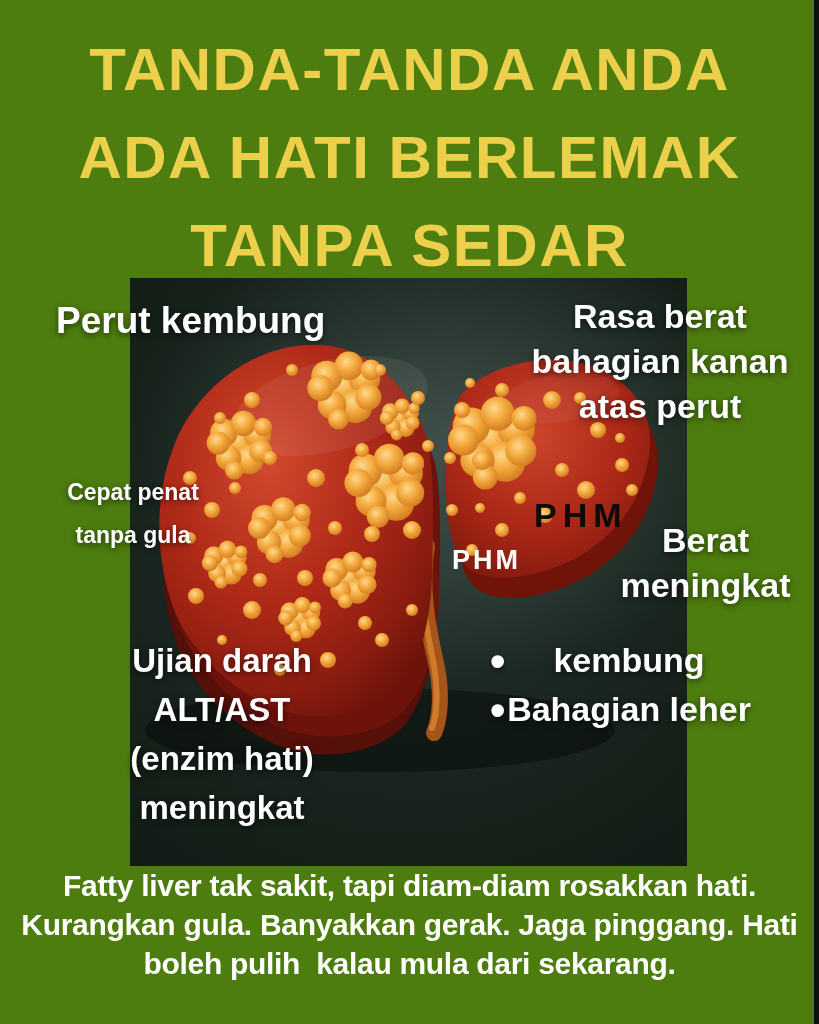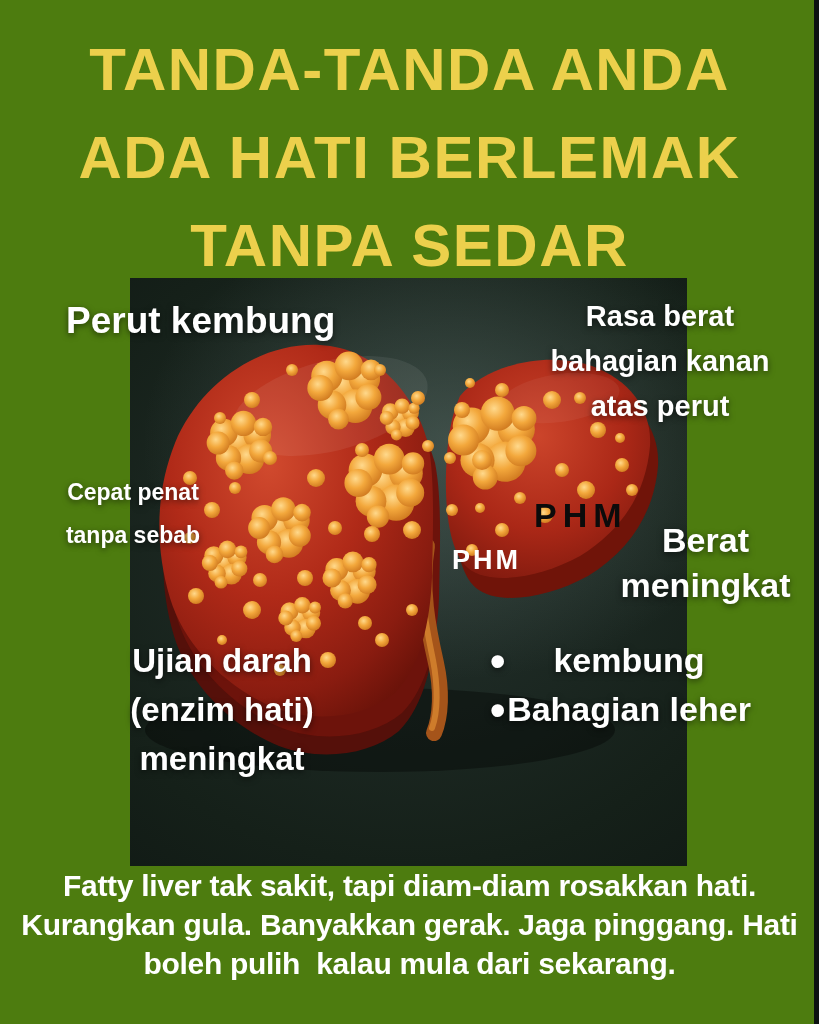--- a/index.html
+++ b/index.html
@@ -27,22 +27,22 @@
       radial-gradient(125% 105% at 50% 45%, #24312d 0%, #152019 52%, #0a100f 100%);
   }
   .photo svg{position:absolute;left:0;top:0;}
   
   .lbl{
     position:absolute;
     font-weight:bold;color:#ffffff;
     text-shadow:0 2px 6px rgba(0,0,0,0.55);
   }
   .lbl .ln{display:block;text-align:center;}
-  .perut{left:56px;top:300px;font-size:37px;margin-left:10px;}
-  .rasa{left:500px;top:294px;width:320px;font-size:29px;line-height:45px;}
+  .perut{left:56px;top:300px;font-size:37px;}
+  .rasa{left:500px;top:294px;width:320px;font-size:34px;line-height:45px;}
   .cepat{left:18px;top:471px;width:230px;font-size:23px;line-height:43px;}
   .berat{left:598px;top:518px;width:215px;font-size:34px;line-height:45px;}
   .ujian{left:92px;top:636px;width:260px;font-size:33px;line-height:49px;}
   .kulit{left:478px;top:636px;width:302px;font-size:34px;line-height:49px;}
   .kulit .row{position:relative;display:block;text-align:center;}
   .kulit .dot{
     position:absolute;left:12px;top:50%;
     transform:translateY(-54%);
     font-size:44px;line-height:0;
   }
@@ -191,30 +191,31 @@
   <div class="lbl perut">Perut kembung</div>
 
   <div class="lbl rasa">
     <span class="ln">Rasa berat</span>
     <span class="ln">bahagian kanan</span>
     <span class="ln">atas perut</span>
   </div>
 
   <div class="lbl cepat">
     <span class="ln">Cepat penat</span>
-    <span class="ln">tanpa sebab</span>
+    <span class="ln">tanpa gula</span>
   </div>
 
   <div class="lbl berat">
     <span class="ln">Berat</span>
     <span class="ln">meningkat</span>
   </div>
 
   <div class="lbl ujian">
     <span class="ln">Ujian darah</span>
+    <span class="ln">ALT/AST</span>
     <span class="ln">(enzim hati)</span>
     <span class="ln">meningkat</span>
   </div>
 
   <div class="lbl kulit">
     <span class="row">
       <span class="dot">•</span>
       <span>kembung</span>
     </span>
     <span class="row">

